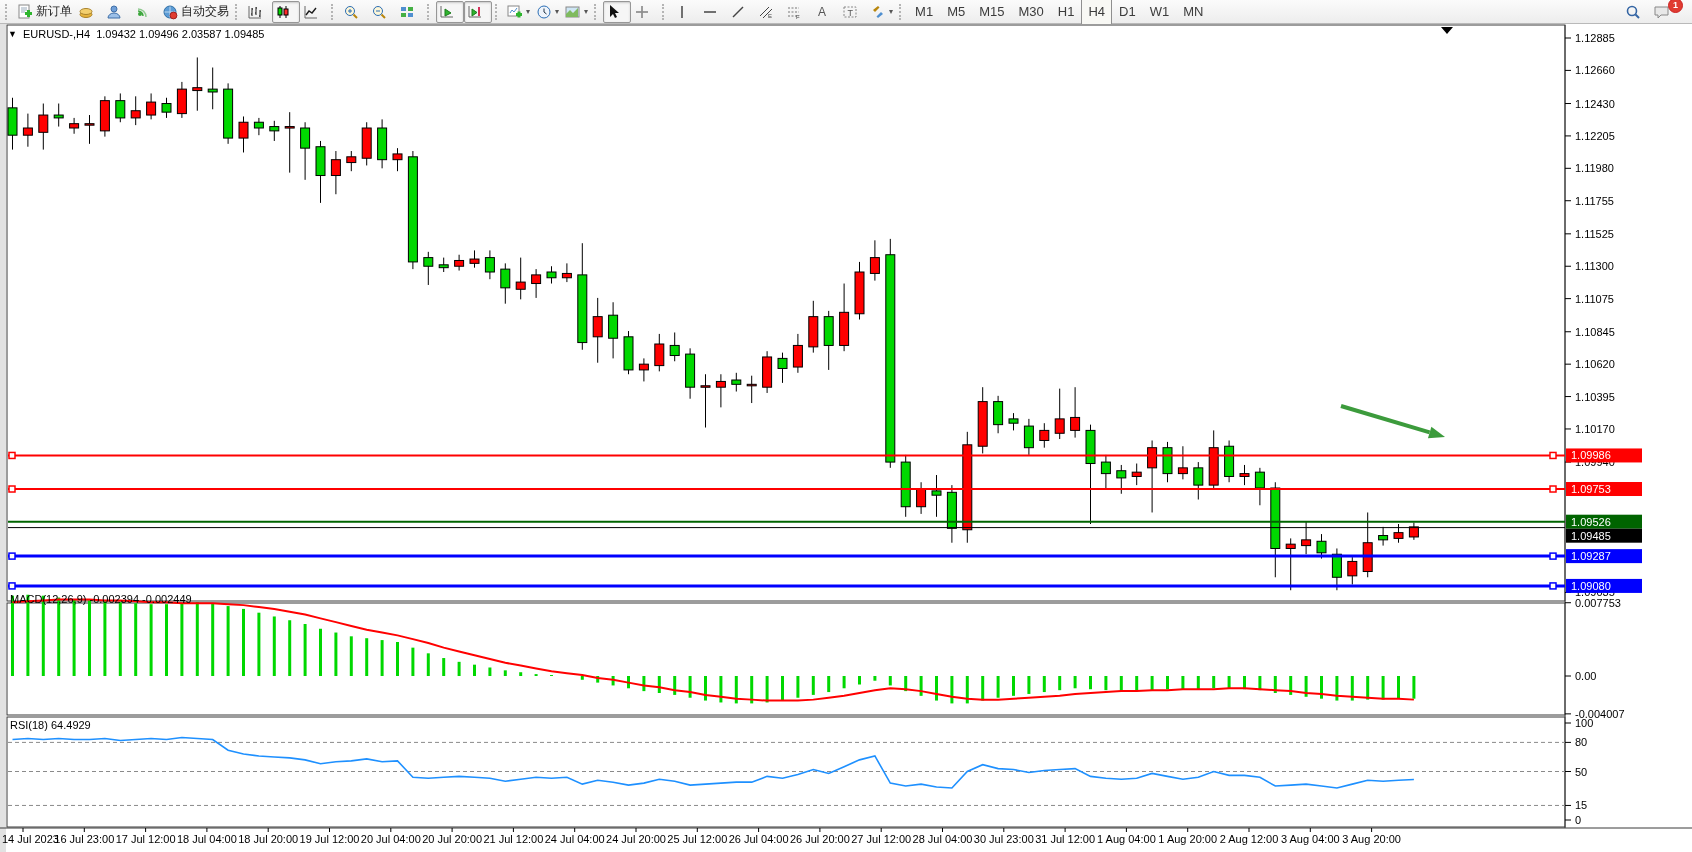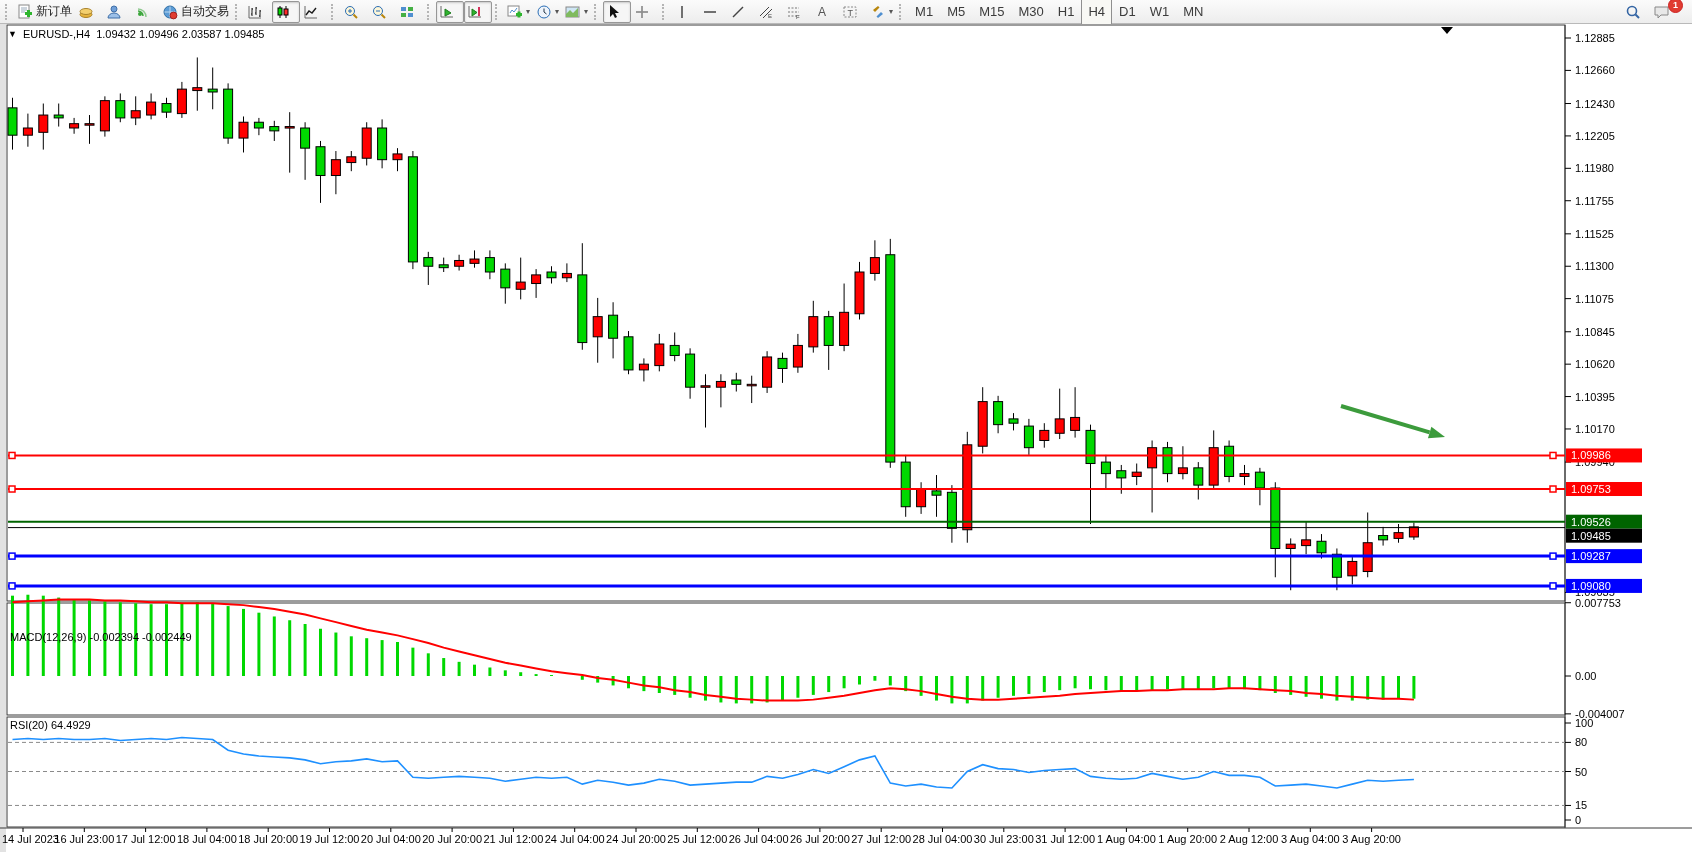--- a/index.html
+++ b/index.html
@@ -20,21 +20,21 @@
   .caret{font-size:8px;color:#555;line-height:8px;}
   .spacer{flex:1;}
   .chat-wrap{position:relative;margin-right:14px;}
   .badge{position:absolute;top:-4px;right:-6px;background:#e03c31;color:#fff;border-radius:50%;
          width:13px;height:13px;font-size:9px;font-weight:bold;display:flex;align-items:center;
          justify-content:center;border:1px solid #c22;}
   
   .chart-area{position:absolute;left:0;top:24px;width:1692px;height:828px;background:#fff;}
   .overlay{position:absolute;font-size:11px;color:#000;white-space:nowrap;}
   #chart-title{left:8px;top:4px;display:flex;align-items:center;gap:6px;}
-  #macd-lab{left:10px;top:607px;}
+  #macd-lab{left:10px;top:569px;}
   #rsi-lab{left:10px;top:695px;}
   .tri{font-size:9px;color:#000;}
   svg text{font-family:"Liberation Sans",sans-serif;}
 </style>
 </head>
 <body>
 
 <div class="app">
 
   <div class="toolbar">
@@ -691,17 +691,17 @@
     <div class="overlay" id="chart-title">
       <span class="tri">▼</span>
       <span>EURUSD-,H4</span>
       <span>1.09432 1.09496 2.03587 1.09485</span>
     </div>
     <div class="overlay" id="macd-lab">
       <span>MACD(12,26,9)</span>
       <span>-0.002394 -0.002449</span>
     </div>
     <div class="overlay" id="rsi-lab">
-      <span>RSI(20)</span>
+      <span>RSI(18)</span>
       <span>64.4929</span>
     </div>
   </div>
 </div>
 
 </body></html>

